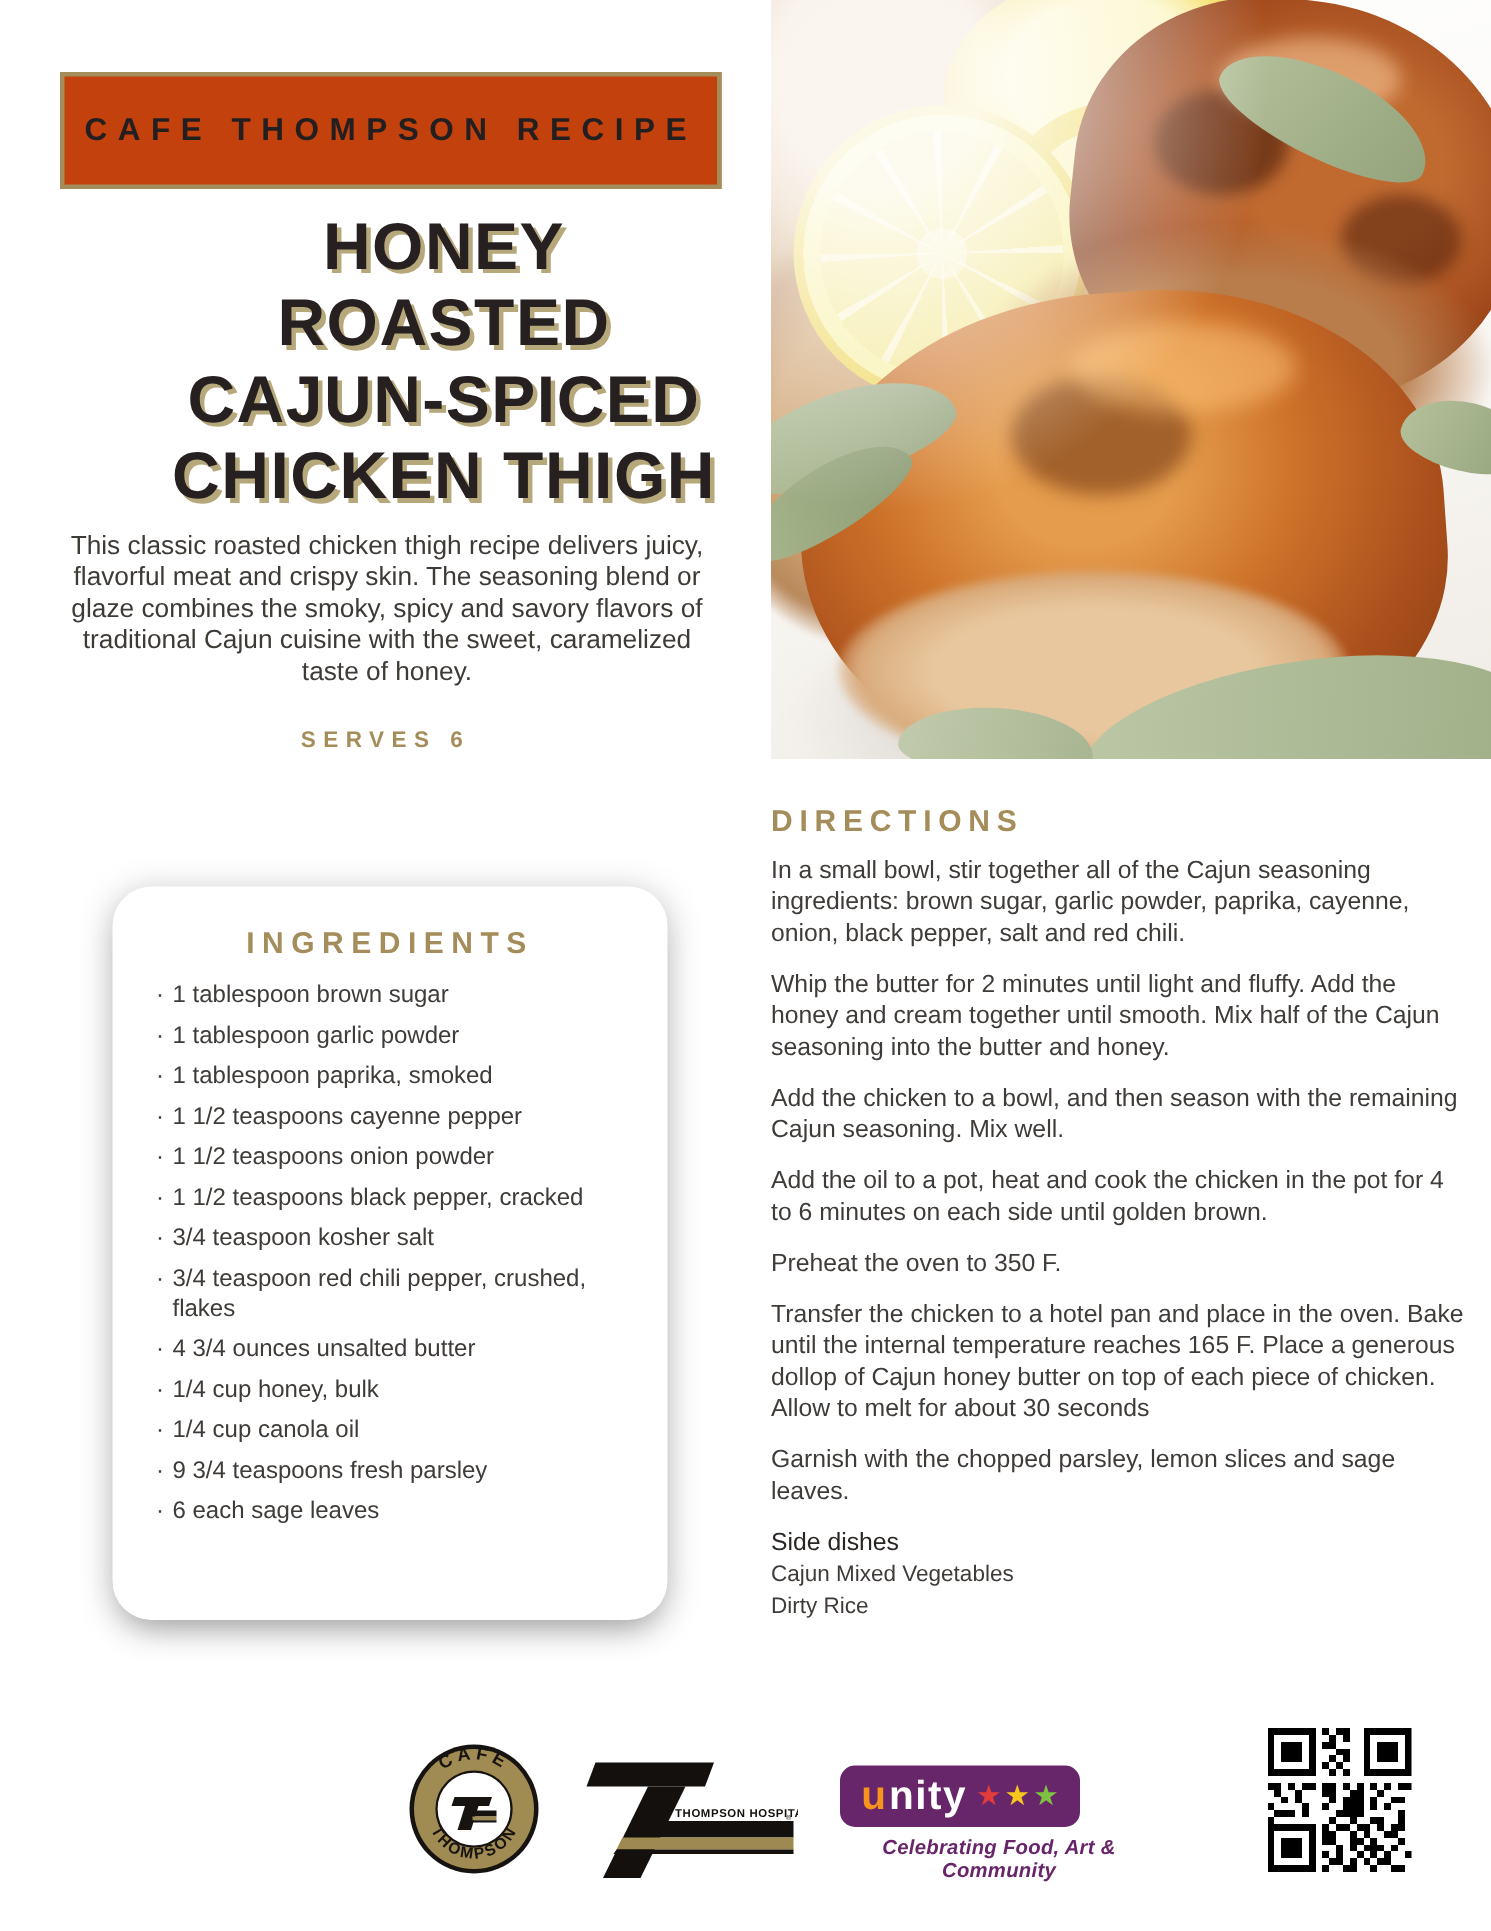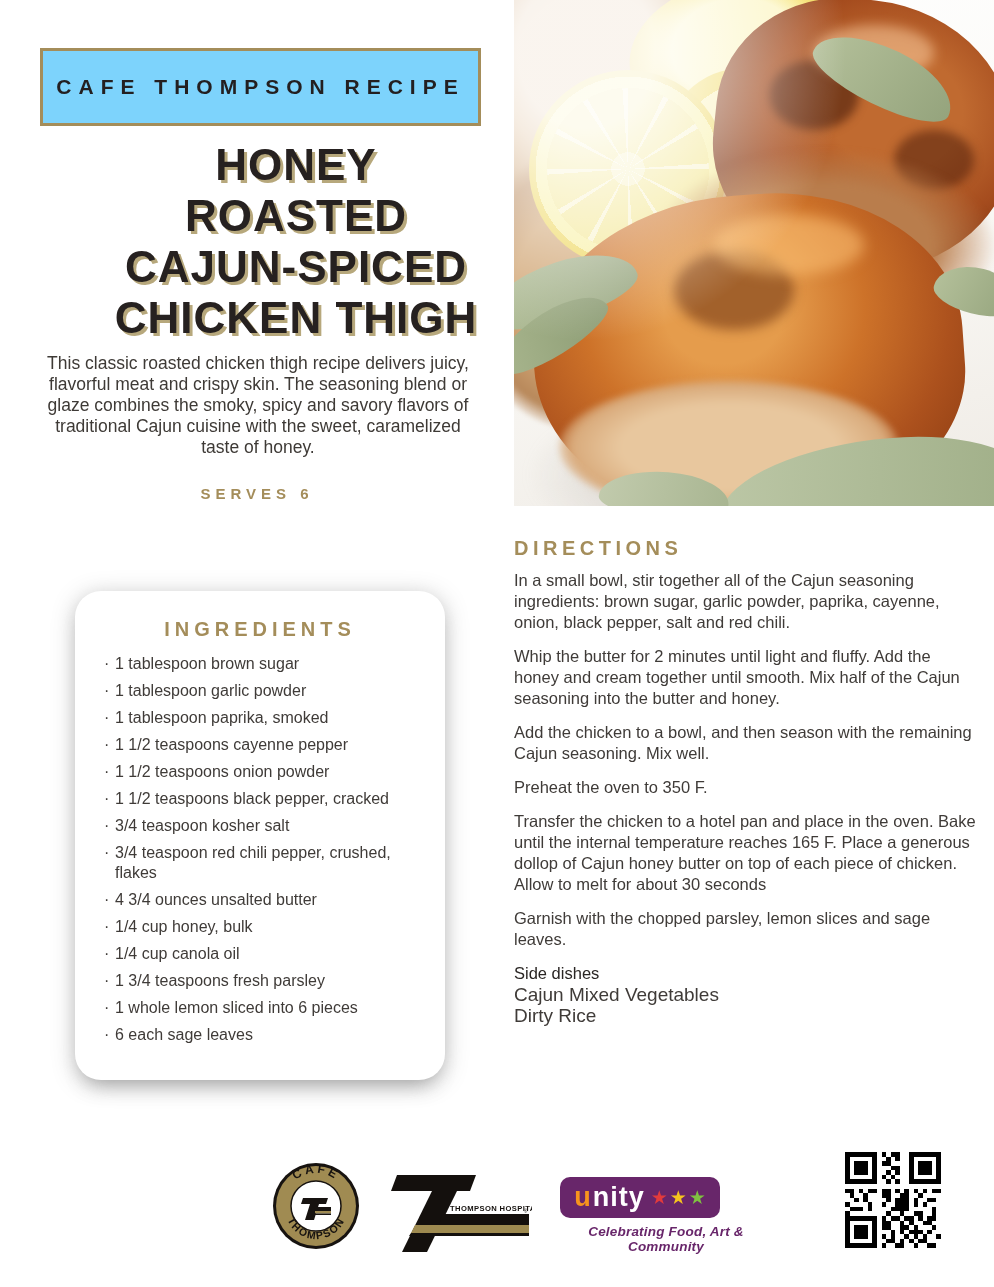--- a/index.html
+++ b/index.html
@@ -1,21 +1,21 @@
 <!DOCTYPE html>
 <html><head>
 <meta charset="utf-8">
 <style>
   html,body{margin:0;padding:0;}
   body{width:994px;height:1287px;background:#ffffff;font-family:"Liberation Sans",sans-serif;overflow:hidden;}
   #page{position:relative;width:994px;height:1287px;background:#fff;}
 
   
   .badge{position:absolute;left:40px;top:48px;width:441px;height:78px;border:3px solid #a48d5a;
-         display:flex;align-items:center;justify-content:center;box-sizing:border-box;background:#7dd3fc;}
+         display:flex;align-items:center;justify-content:center;box-sizing:border-box;background:#c2410c;}
   .badge span{font-weight:700;font-size:21px;letter-spacing:7px;color:#231f20;}
 
   
   .title{position:absolute;left:0;top:139px;width:514px;text-align:center;color:#262120;
          font-weight:700;font-size:44px;line-height:51px;letter-spacing:1px;
          text-shadow:3px 3px 0 #b7a87c;padding-left:39px;}
 
   
   .desc{position:absolute;left:38px;top:353px;width:440px;text-align:center;
         font-size:17.5px;line-height:21px;color:#3e3a36;}
@@ -72,21 +72,21 @@
   .ing-list{list-style:none;margin:0;padding:0 22px 0 29px;}
   .ing-list li{position:relative;padding-left:11px;margin-bottom:7px;
                font-size:16px;line-height:20px;color:#3f3b38;}
   .ing-list li::before{content:"\00b7";position:absolute;left:0;top:0;color:#3f3b38;}
 
   
   .dir{position:absolute;left:514px;top:537px;width:464px;}
   .dir-head{color:#a48d5a;font-weight:700;font-size:20px;letter-spacing:4.5px;margin:0 0 10px;}
   .dir p{margin:0 0 13px;font-size:16.5px;line-height:21px;color:#3f3b38;}
   .side-label{font-weight:400;color:#2a2624;font-size:16.5px;line-height:21px;}
-  .side-line{font-size:19px;line-height:21px;color:#3f3b38;}
+  .side-line{font-size:15px;line-height:21px;color:#3f3b38;}
 
   
   .cafe-logo{position:absolute;left:272px;top:1162px;width:88px;height:88px;}
   .th-logo{position:absolute;left:390px;top:1170px;width:142px;height:90px;}
   .unity{position:absolute;left:556px;top:1177px;width:220px;}
   .unity-pill{width:160px;height:41px;background:#68266a;border-radius:10px;margin-left:4px;
               display:flex;align-items:center;justify-content:center;gap:2px;}
   .unity-pill .u{color:#f7941d;font-weight:700;font-size:27px;line-height:27px;}
   .unity-pill .nity{color:#ffffff;font-weight:700;font-size:27px;line-height:27px;letter-spacing:1px;margin-right:4px;}
   .unity-star{font-size:19px;line-height:19px;}
@@ -146,31 +146,31 @@
       <li>1 tablespoon garlic powder</li>
       <li>1 tablespoon paprika, smoked</li>
       <li>1 1/2 teaspoons cayenne pepper</li>
       <li>1 1/2 teaspoons onion powder</li>
       <li>1 1/2 teaspoons black pepper, cracked</li>
       <li>3/4 teaspoon kosher salt</li>
       <li>3/4 teaspoon red chili pepper, crushed, flakes</li>
       <li>4 3/4 ounces unsalted butter</li>
       <li>1/4 cup honey, bulk</li>
       <li>1/4 cup canola oil</li>
-      <li>1 3/4 teaspoons fresh parsley</li>
-      <li>1 whole lemon sliced into 6 pieces</li>
+      <li>9 3/4 teaspoons fresh parsley</li>
       <li>6 each sage leaves</li>
     </ul>
   </div>
 
   <div class="dir">
     <div class="dir-head">DIRECTIONS</div>
     <p>In a small bowl, stir together all of the Cajun seasoning ingredients: brown sugar, garlic powder, paprika, cayenne, onion, black pepper, salt and red chili.</p>
     <p>Whip the butter for 2 minutes until light and fluffy. Add the honey and cream together until smooth. Mix half of the Cajun seasoning into the butter and honey.</p>
     <p>Add the chicken to a bowl, and then season with the remaining Cajun seasoning. Mix well.</p>
+    <p>Add the oil to a pot, heat and cook the chicken in the pot for 4 to 6 minutes on each side until golden brown.</p>
     <p>Preheat the oven to 350 F.</p>
     <p>Transfer the chicken to a hotel pan and place in the oven. Bake until the internal temperature reaches 165 F. Place a generous dollop of Cajun honey butter on top of each piece of chicken. Allow to melt for about 30 seconds</p>
     <p>Garnish with the chopped parsley, lemon slices and sage leaves.</p>
     <div class="side-label">Side dishes</div>
     <div class="side-line">Cajun Mixed Vegetables</div>
     <div class="side-line">Dirty Rice</div>
   </div>
 
   <div class="cafe-logo">
     <svg width="88" height="88" viewBox="0 0 88 88">

